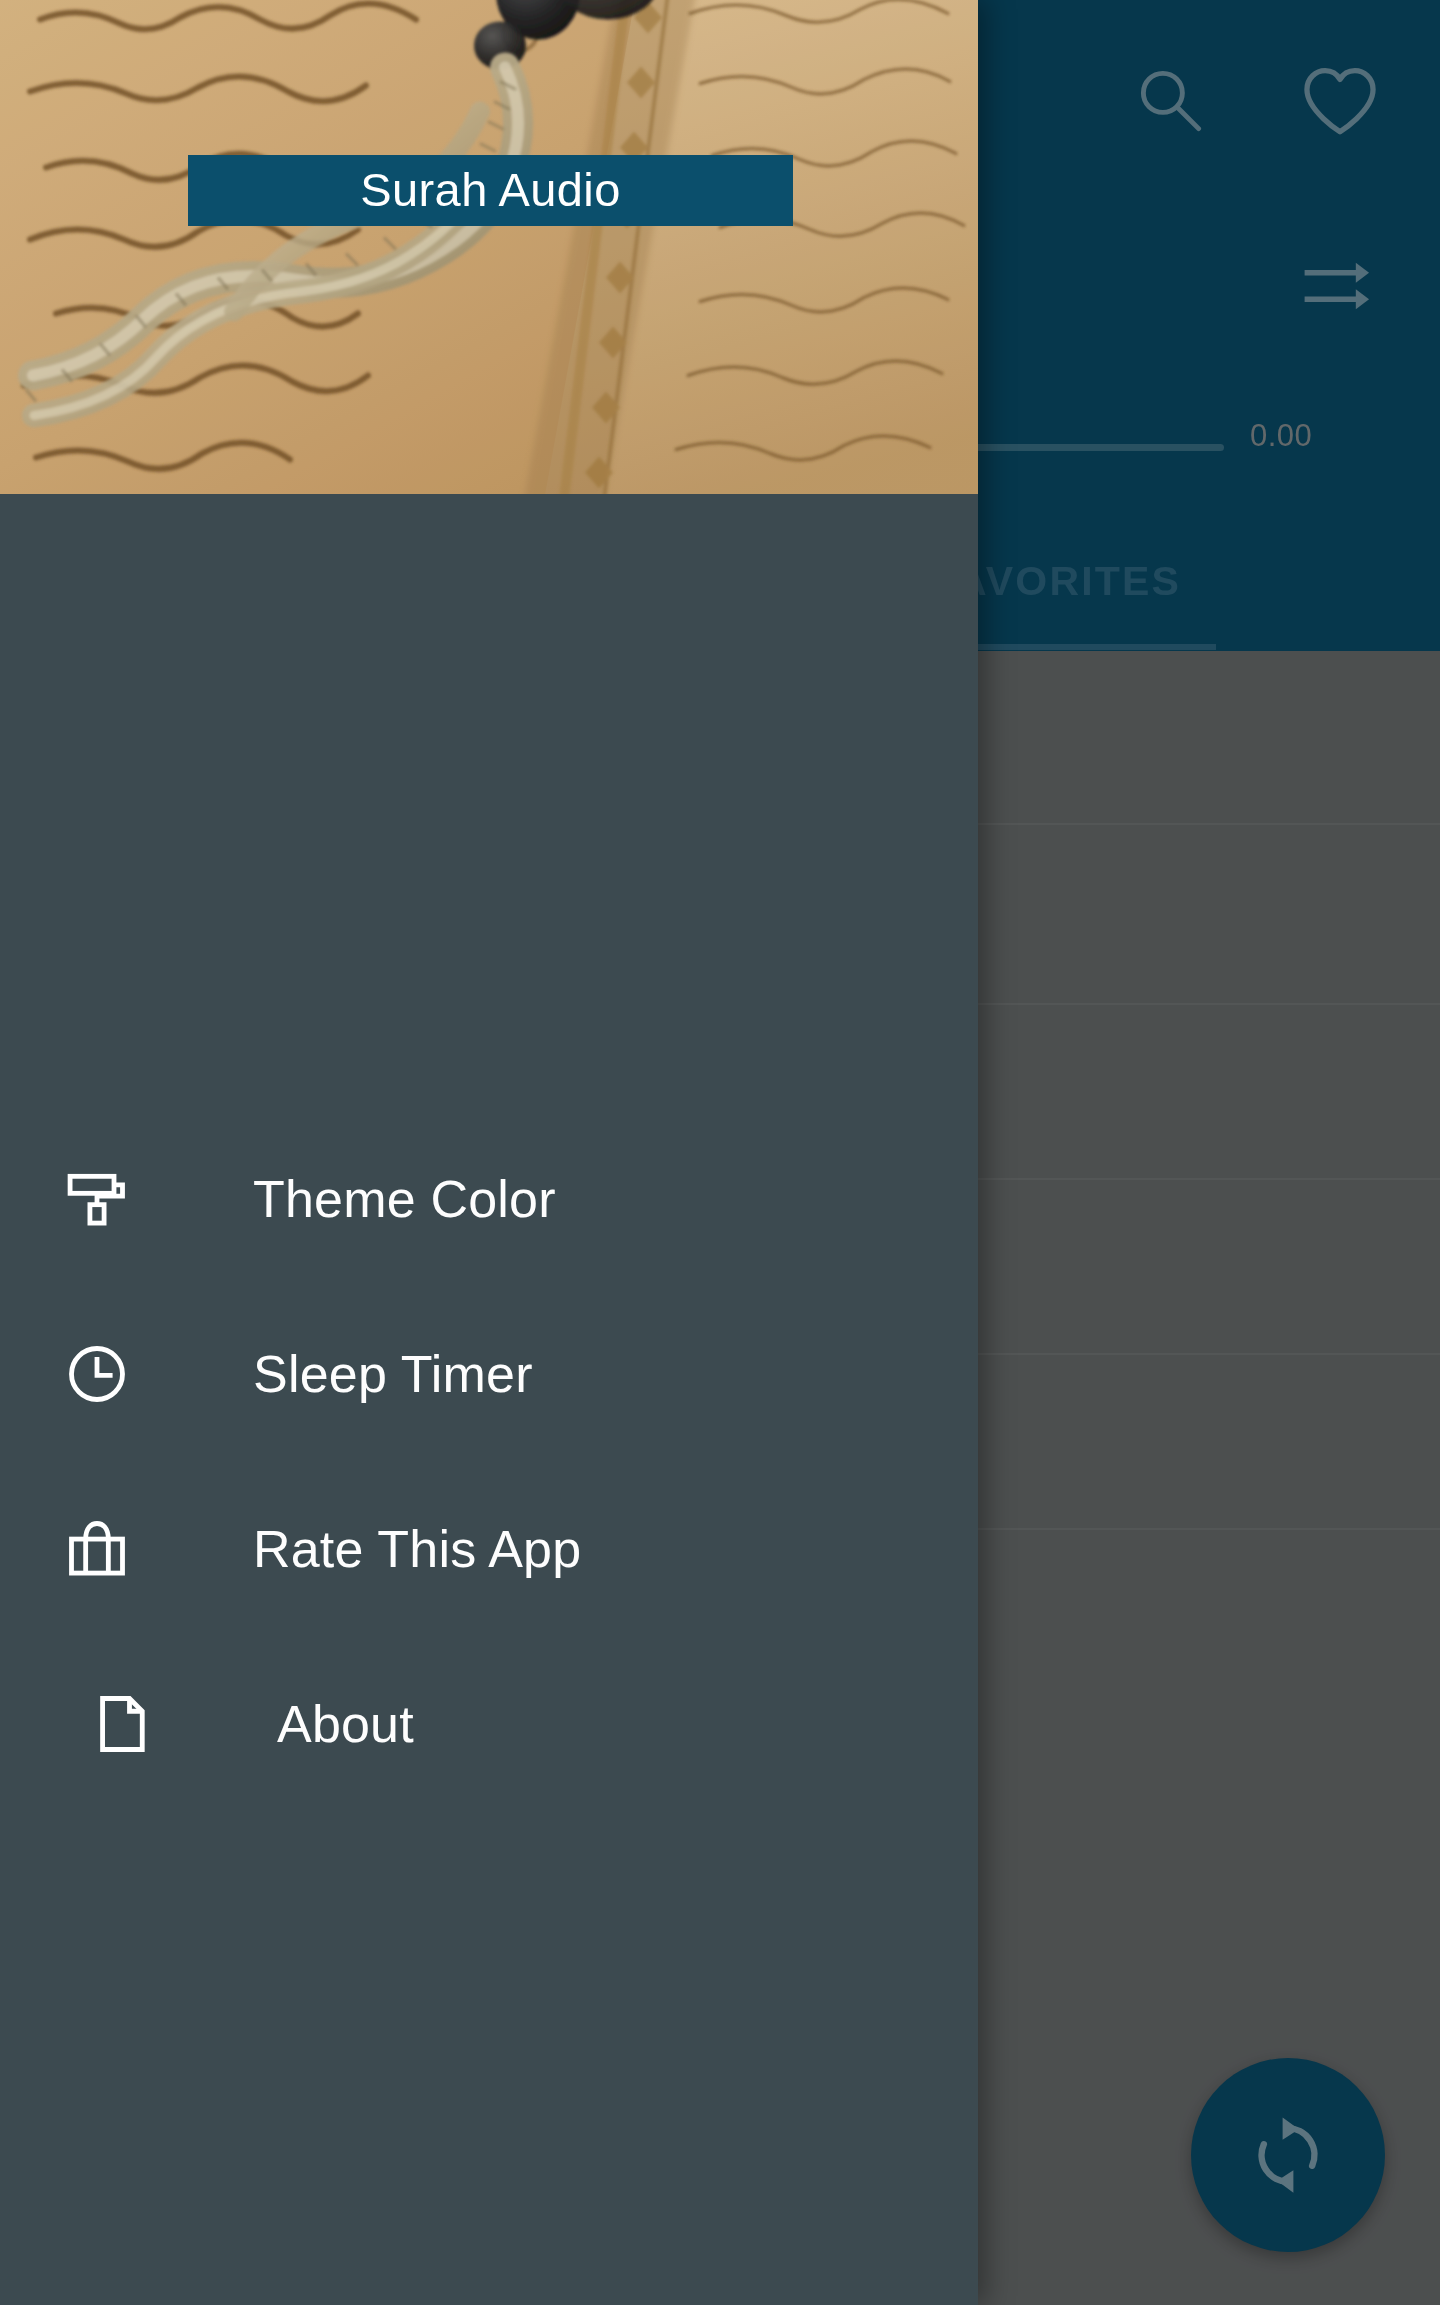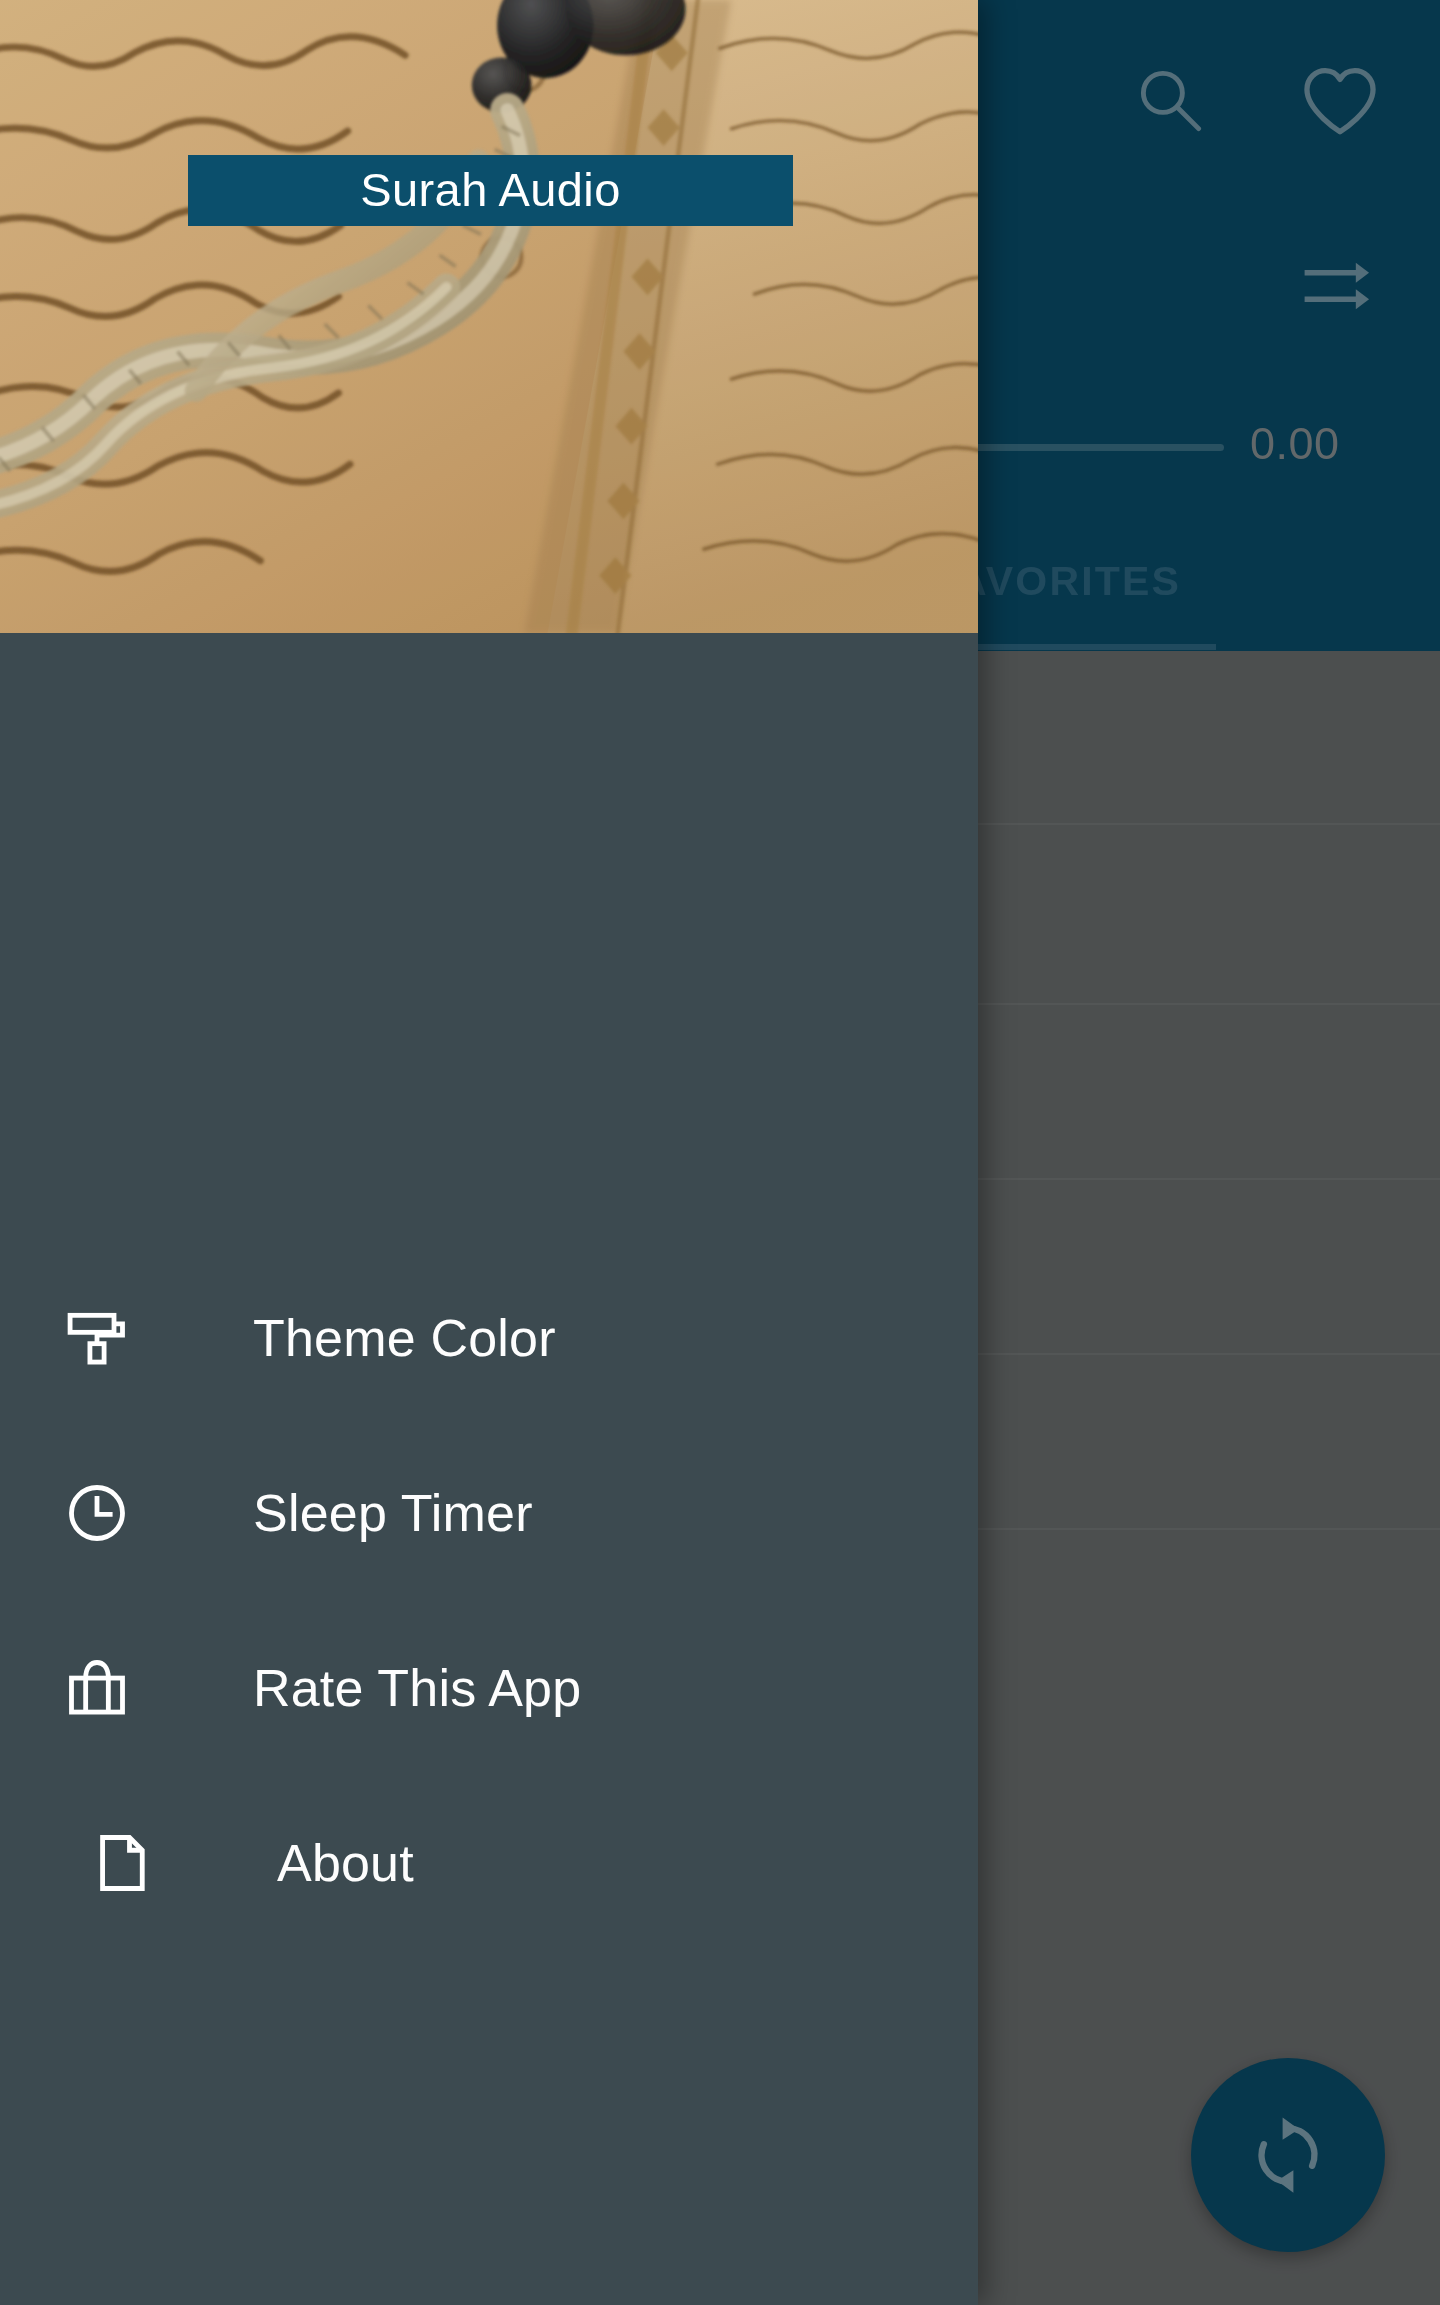--- a/index.html
+++ b/index.html
@@ -61,21 +61,21 @@
     height: 7px;
     background: #3b748c;
     border-radius: 4px;
   }
   .seek-time {
     position: absolute;
     left: 1250px;
     top: 0px;
     width: 140px;
     text-align: left;
-    font-size: 45px;
+    font-size: 31px;
     color: #8d9699;
     letter-spacing: .5px;
   }
 
   .tabs {
     position: absolute;
     left: 0;
     top: 548px;
     width: 1440px;
     height: 100px;
@@ -153,21 +153,21 @@
     width: 978px;
     height: 2305px;
     background: #3c4a50;
     box-shadow: 8px 0 26px rgba(0,0,0,.35);
     overflow: hidden;
   }
 
   .drawer-header {
     position: relative;
     width: 978px;
-    height: 633px;
+    height: 494px;
     overflow: hidden;
     background: #c59a60;
   }
   .drawer-header .photo {
     position: absolute;
     inset: 0;
     width: 100%;
     height: 100%;
     display: block;
   }

